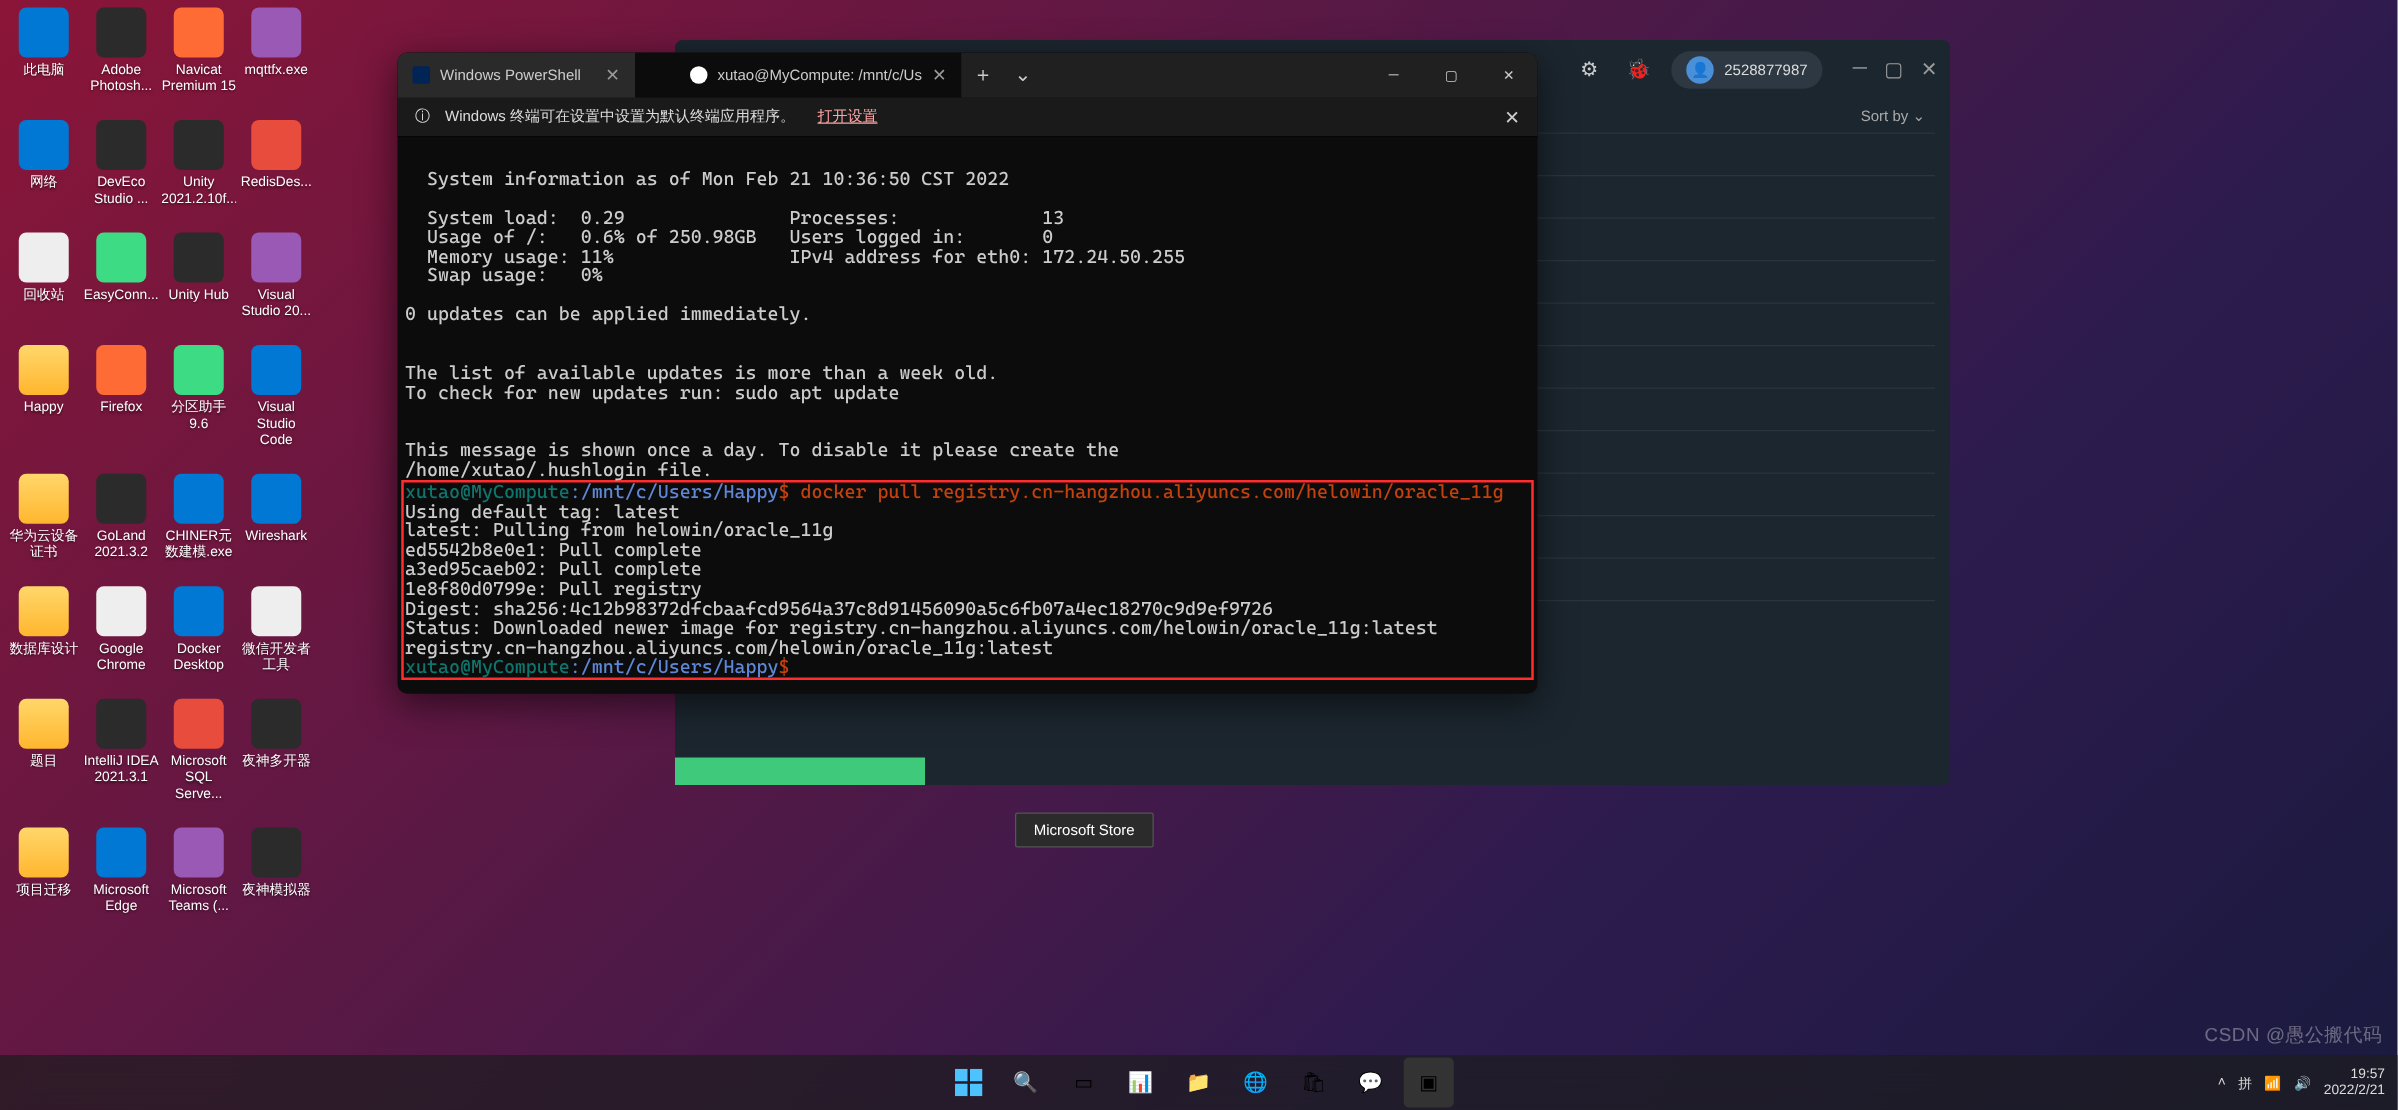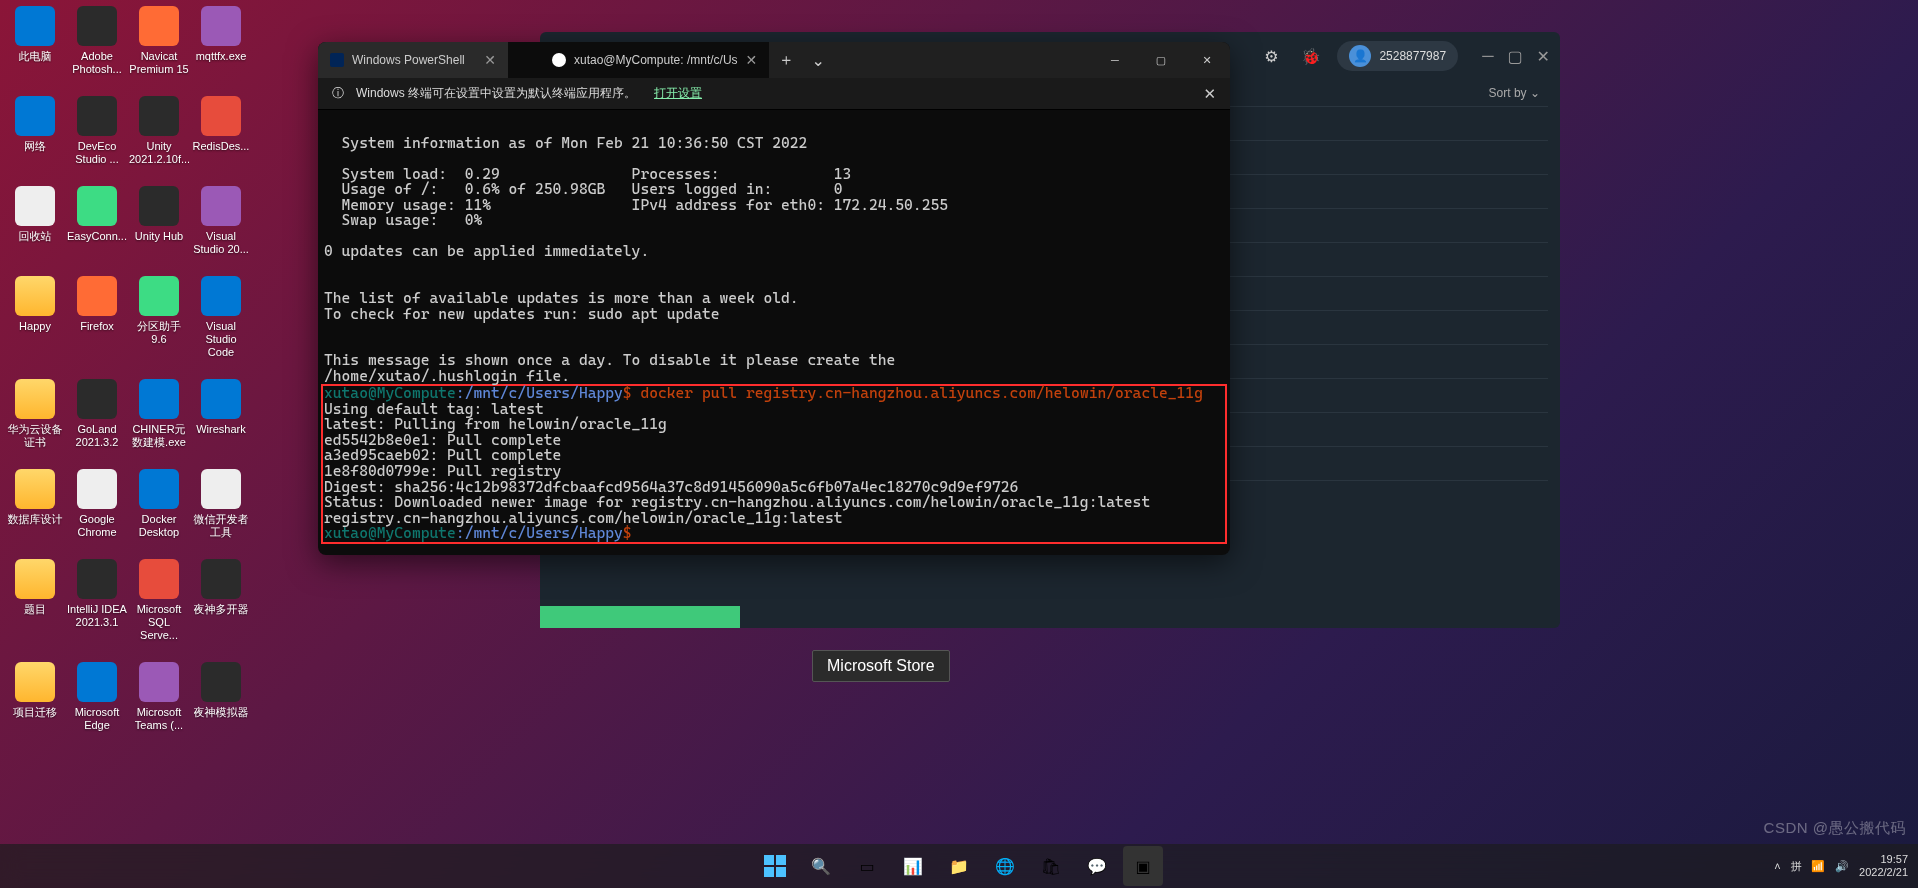--- a/index.html
+++ b/index.html
@@ -45,27 +45,27 @@
 .tab { display:flex; align-items:center; gap:8px; padding:0 12px; font-size:12px; color:#ccc; position:relative; min-width:190px; }
 .tab.inactive { background:#2a2a2a; }
 .tab.active { background:#0c0c0c;padding-left:44px; }
 .tab .tico { width:14px;height:14px; display:inline-block; }
 .tab .tx { color:#999; font-size:14px; margin-left:auto; cursor:pointer; }
 .tabplus { width:34px; display:flex; align-items:center; justify-content:center; color:#ccc; cursor:pointer; }
 .tabdrop { width:30px; display:flex; align-items:center; justify-content:center; color:#ccc; cursor:pointer; }
 .winctrls { margin-left:auto; display:flex; }
 .winctrls div { width:46px; display:flex; align-items:center; justify-content:center; color:#ccc; cursor:pointer; font-size:11px; }
 .infobar { height:32px; background:#1a1a1a; display:flex; align-items:center; gap:12px; padding:0 14px; color:#ddd; font-size:12px; border-bottom:1px solid #000; }
-.infobar a { color:#86efac; text-decoration:underline; cursor:pointer; margin-left:6px;}
+.infobar a { color:#fca5a5; text-decoration:underline; cursor:pointer; margin-left:6px;}
 .infobar .closex { margin-left:auto; color:#ccc; cursor:pointer; font-size:15px; }
 .term-body { flex:1; padding:10px 6px; font-family:"Cascadia Mono","Consolas",monospace; font-size:15px; line-height:15.55px; color:#ccc; overflow:hidden; white-space:pre; }
 .g { color:#0f766e; } .b { color:#5f87d7; } .w { color:#c2410c; }
 .redbox { border:2px solid #ff2d2d; padding-left:1px; margin-left:-3px; margin-right:-3px; }
 
-.tooltip { position:absolute; left:812px; top:650px; background:#2b2b2b; border:1px solid #555; color:#fff; font-size:16px; padding:6px 14px; border-radius:2px; }
+.tooltip { position:absolute; left:812px; top:650px; background:#2b2b2b; border:1px solid #555; color:#fff; font-size:12px; padding:6px 14px; border-radius:2px; }
 
 .taskbar { position:absolute; bottom:0; left:0; right:0; height:44px; background:rgba(28,28,30,.70); backdrop-filter:blur(10px); display:flex; align-items:center; }
 .taskbar .center { margin:0 auto; display:flex; gap:6px; }
 .taskbar .tb { width:40px;height:40px;display:flex;align-items:center;justify-content:center;border-radius:4px;cursor:pointer; }
 .taskbar .tray { position:absolute; right:10px; display:flex; align-items:center; gap:10px; color:#ddd; font-size:11px; }
 .taskbar .clock { text-align:right; line-height:13px; }
 
 .wm { position:absolute; right:12px; bottom:50px; color:rgba(255,255,255,.35); font-size:15px; letter-spacing:.5px; }
 </style>
 </head>

